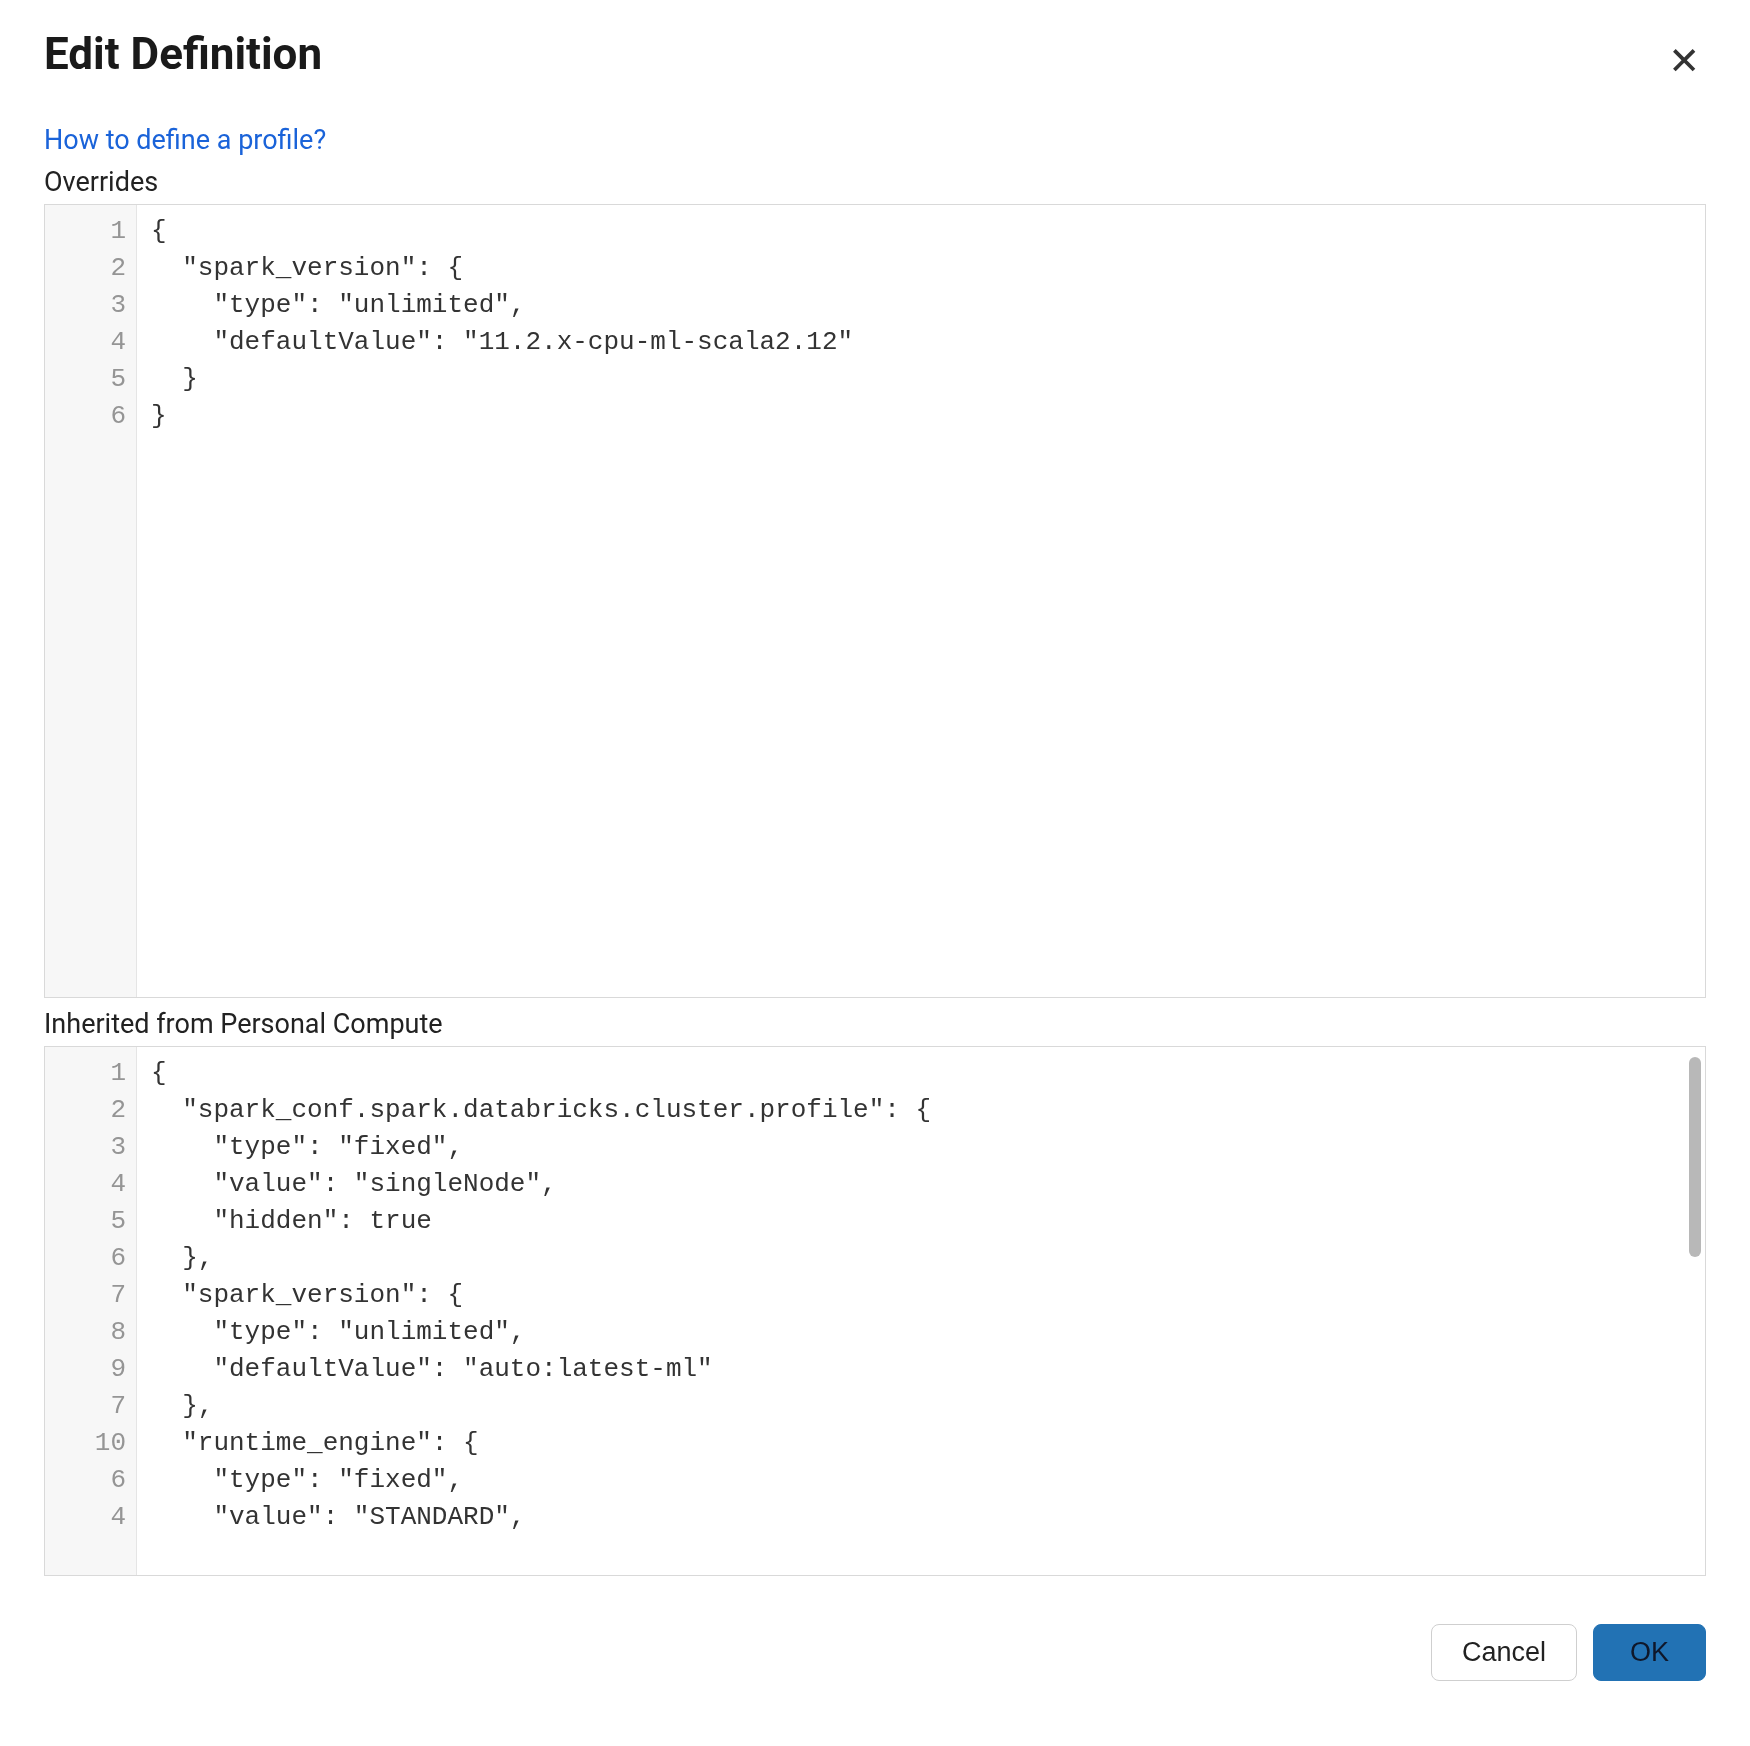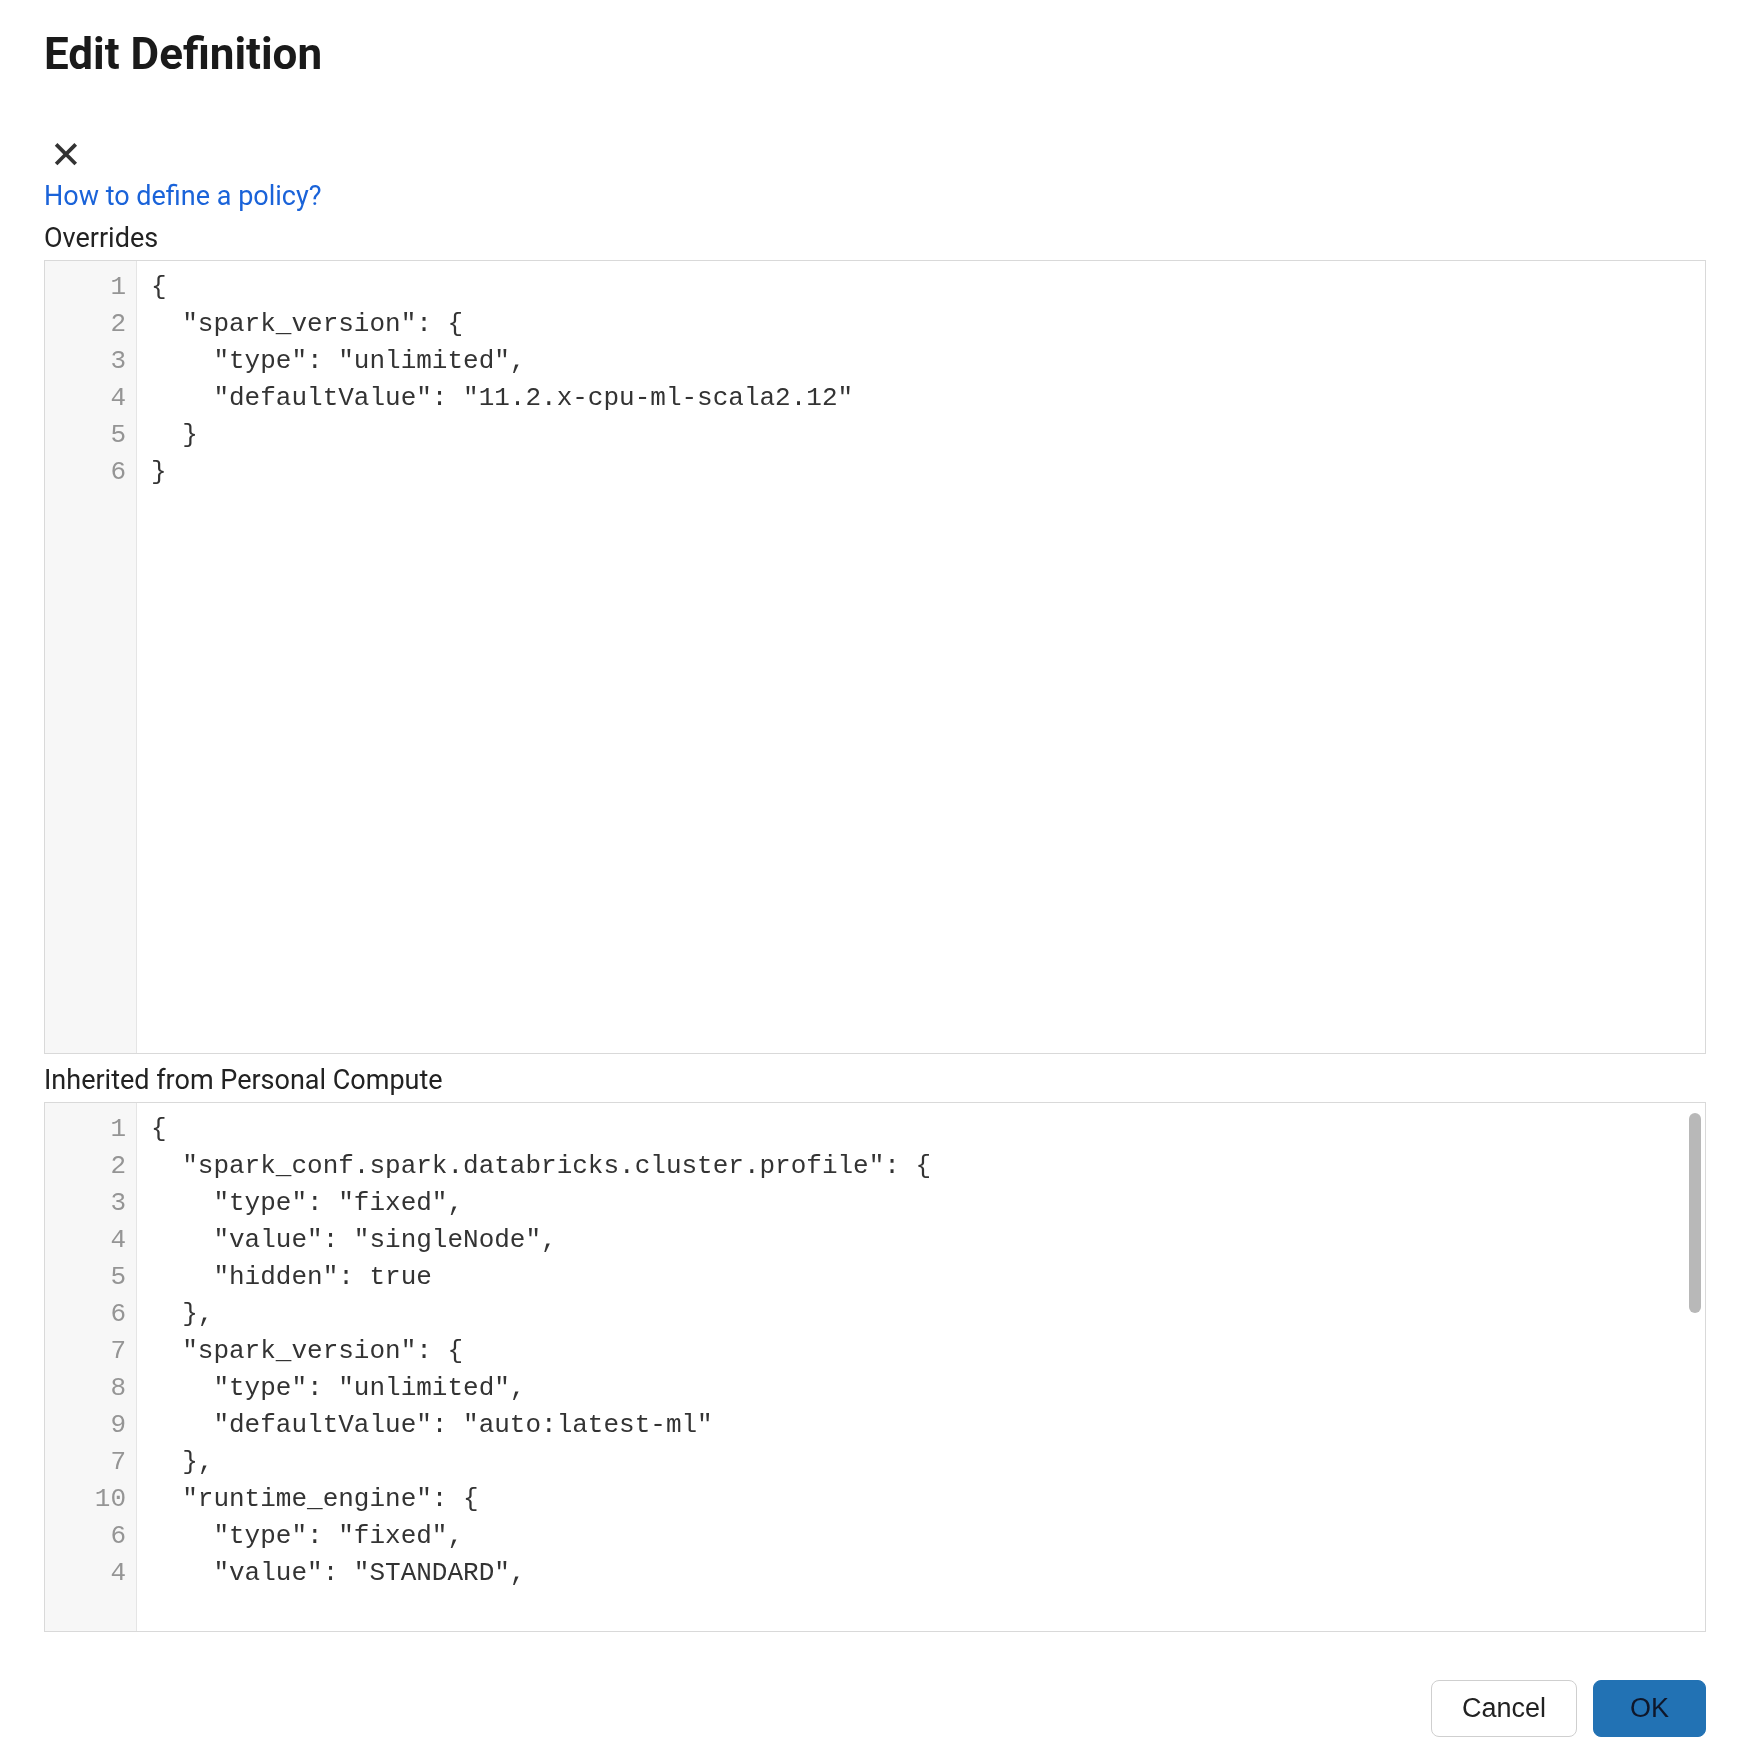--- a/index.html
+++ b/index.html
@@ -10,21 +10,20 @@
     background: #fff;
     color: #1f1f1f;
   }
   .dialog {
     padding: 30px 44px 30px 44px;
   }
   .header-row {
     display: flex;
     align-items: flex-start;
     justify-content: space-between;
-    flex-direction: column;
   }
   .title {
     font-size: 44px;
     font-weight: 700;
     margin: 0 0 46px 0;
     line-height: 1.1;
     color: #1a1a1a;
   }
   .close-btn {
     font-size: 38px;
@@ -120,21 +119,21 @@
 <body>
 
 <div class="dialog">
   <div class="header-row">
     <h1 class="title">Edit Definition</h1>
     <button class="close-btn">
       <span>✕</span>
     </button>
   </div>
 
-  <a href="#" class="help-link">How to define a policy?</a>
+  <a href="#" class="help-link">How to define a profile?</a>
 
   <div class="section-label">Overrides</div>
 
   <div class="editor editable">
     <div class="gutter">
         <span class="ln">1</span>
         <span class="ln">2</span>
         <span class="ln">3</span>
         <span class="ln">4</span>
         <span class="ln">5</span>

